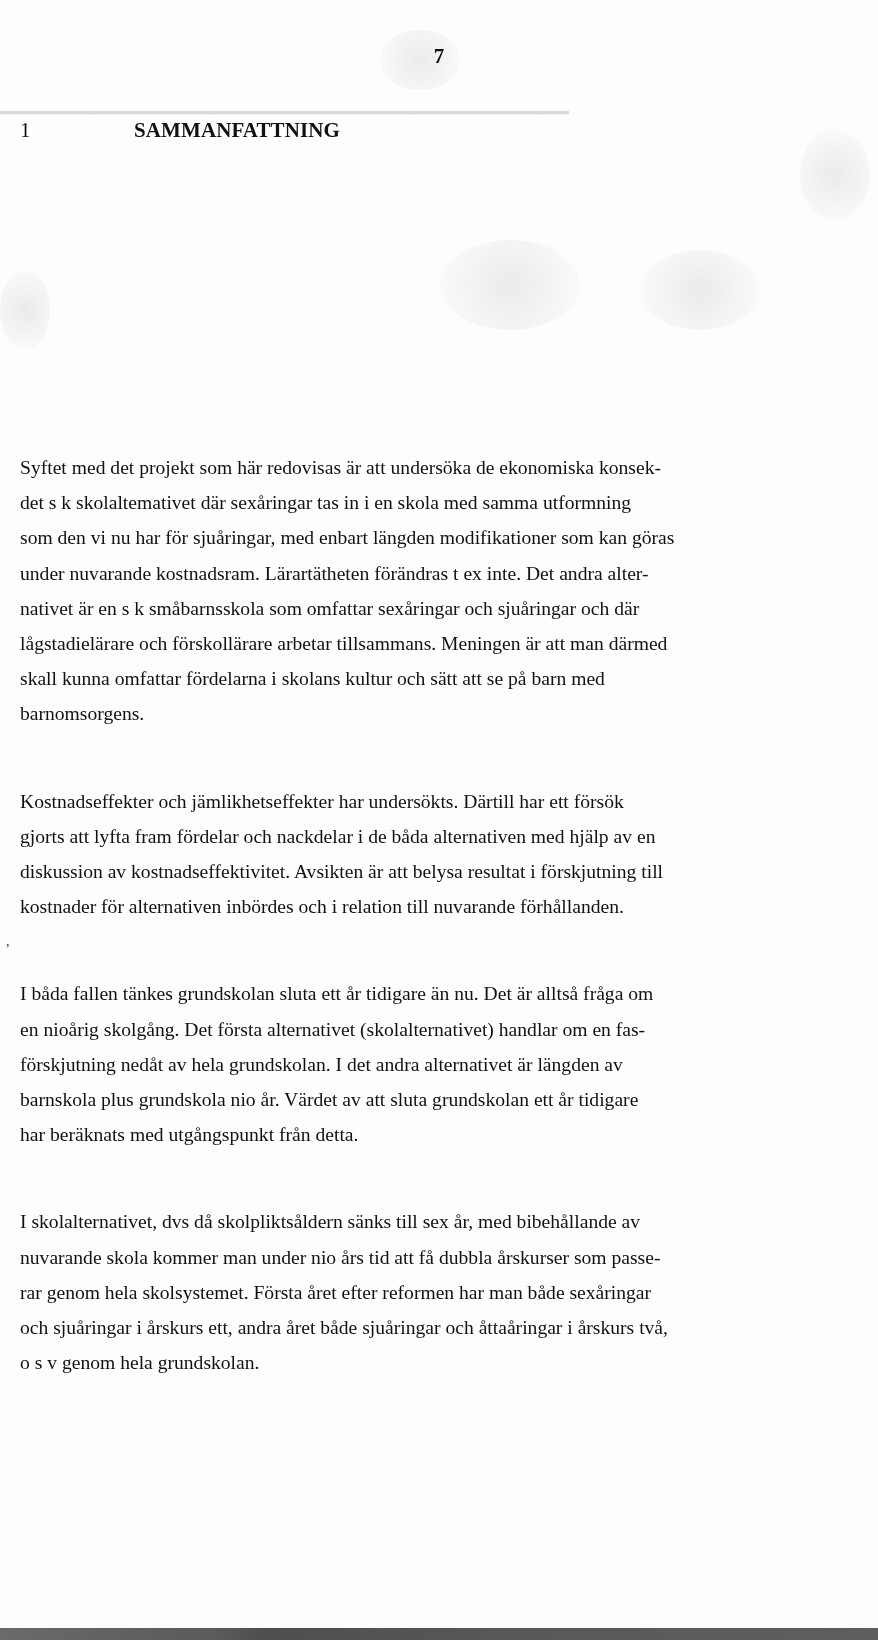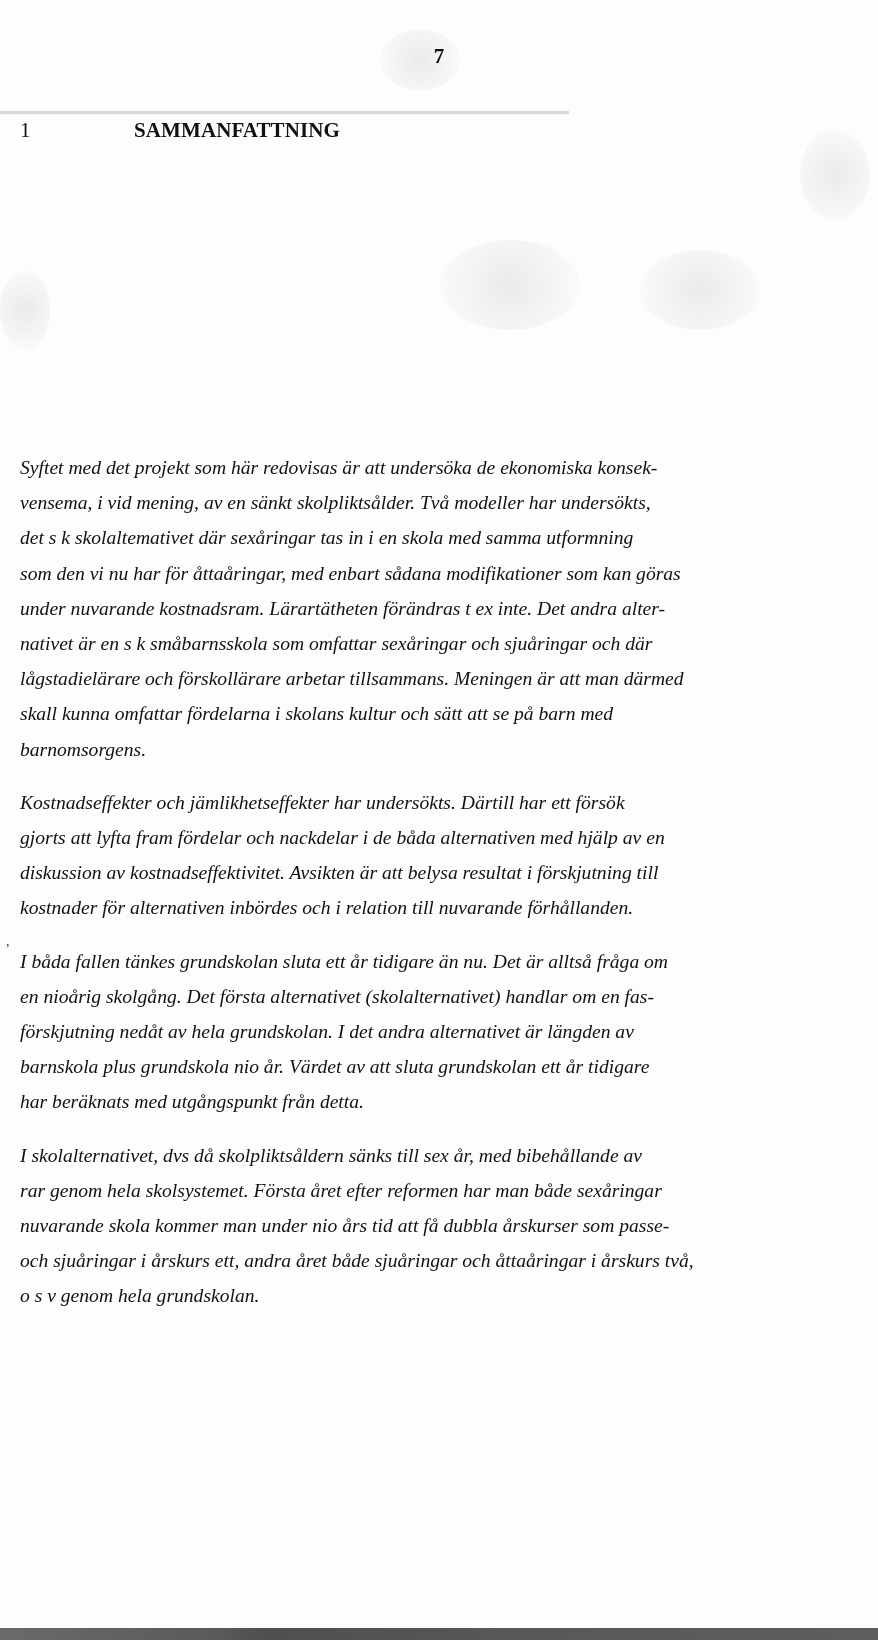--- a/index.html
+++ b/index.html
@@ -82,28 +82,27 @@
       position: absolute;
       left: 20px;
       width: 830px;
       top: 450px;
     }
     .para {
       font-size: 19.6px;
       line-height: 35.2px;
       margin: 0;
       color: #111;
-      font-style: italic;
     }
     .para .line {
       display: block;
       white-space: nowrap;
     }
     .para + .para {
-      margin-top: 18px;
+      margin-top: 52px;
     }
     .bottom-edge {
       position: absolute;
       left: 0;
       bottom: 0;
       width: 878px;
       height: 12px;
       background: linear-gradient(to right, #6a6a6a 0%, #5a5a5a 25%, #4f4f4f 30%, #585858 60%, #5e5e5e 100%);
     }
     .stray-mark {
@@ -131,23 +130,22 @@
   <div class="page-number">7</div>
 
   <div class="section-heading">
     <span class="section-number">1</span>
     <span class="section-title">SAMMANFATTNING</span>
   </div>
 
   <div class="content">
     <p class="para">
       <span class="line">Syftet med det projekt som här redovisas är att undersöka de ekonomiska konsek-</span>
-      <span class="line">vensema, i vid mening, av en sänkt skolpliktsålder. Två modeller har undersökts,</span>
       <span class="line">det s  k skolaltemativet där sexåringar tas in i en skola med samma utformning</span>
-      <span class="line">som den vi nu har för åttaåringar, med enbart sådana modifikationer som kan göras</span>
+      <span class="line">som den vi nu har för sjuåringar, med enbart längden modifikationer som kan göras</span>
       <span class="line">under nuvarande kostnadsram. Lärartätheten förändras t  ex inte. Det andra alter-</span>
       <span class="line">nativet är en s  k småbarnsskola som omfattar sexåringar och sjuåringar och där</span>
       <span class="line">lågstadielärare och förskollärare arbetar tillsammans. Meningen är att man därmed</span>
       <span class="line">skall kunna omfattar fördelarna i skolans kultur och sätt att se på barn med</span>
       <span class="line">barnomsorgens.</span>
     </p>
     <p class="para">
       <span class="line">Kostnadseffekter och jämlikhetseffekter har undersökts. Därtill har ett försök</span>
       <span class="line">gjorts att lyfta fram fördelar och nackdelar i de båda alternativen med hjälp av en</span>
       <span class="line">diskussion av kostnadseffektivitet. Avsikten är att belysa resultat i förskjutning till</span>
@@ -155,22 +153,22 @@
     </p>
     <p class="para">
       <span class="line">I båda fallen tänkes grundskolan sluta ett år tidigare än nu. Det är alltså fråga om</span>
       <span class="line">en nioårig skolgång. Det första alternativet (skolalternativet) handlar om en fas-</span>
       <span class="line">förskjutning nedåt av hela grundskolan. I det andra alternativet är längden av</span>
       <span class="line">barnskola plus grundskola nio år. Värdet av att sluta grundskolan ett år tidigare</span>
       <span class="line">har beräknats med utgångspunkt från detta.</span>
     </p>
     <p class="para">
       <span class="line">I skolalternativet, dvs då skolpliktsåldern sänks till sex år, med bibehållande av</span>
+      <span class="line">nuvarande skola kommer man  under nio års tid att få dubbla årskurser som passe-</span>
       <span class="line">rar genom hela skolsystemet. Första året efter reformen har man både sexåringar</span>
-      <span class="line">nuvarande skola kommer man  under nio års tid att få dubbla årskurser som passe-</span>
       <span class="line">och sjuåringar i årskurs ett, andra året både sjuåringar och åttaåringar i årskurs två,</span>
       <span class="line">o s v genom hela grundskolan.</span>
     </p>
   </div>
 
   <span class="stray-mark">,</span>
 </div>
 
 <div class="bottom-edge"></div>
 

